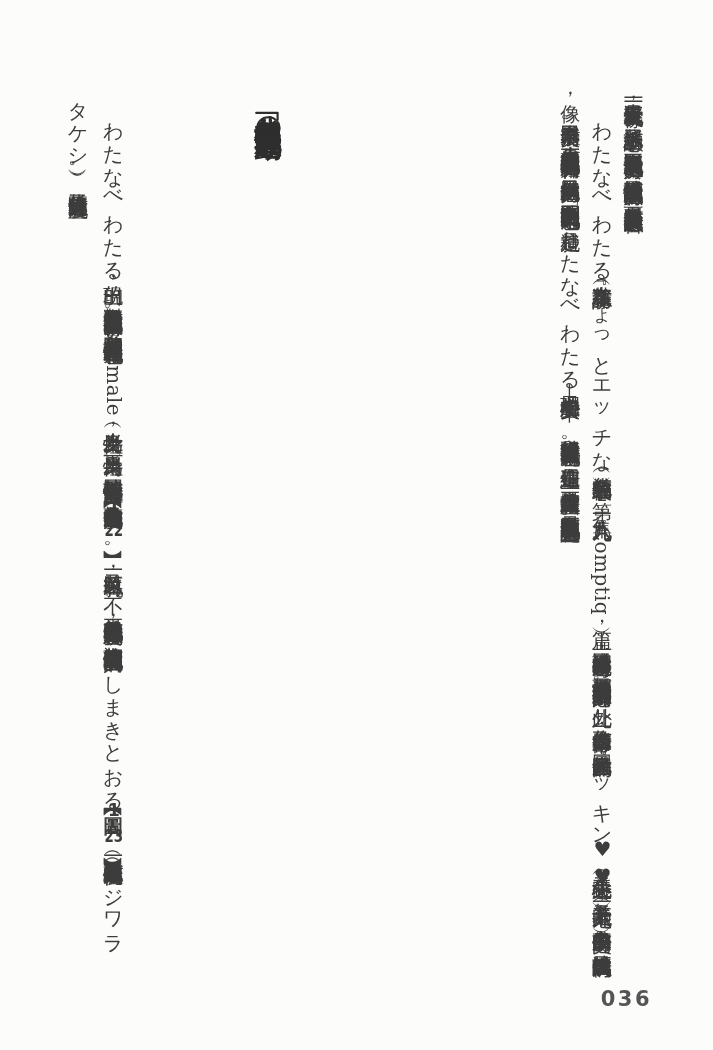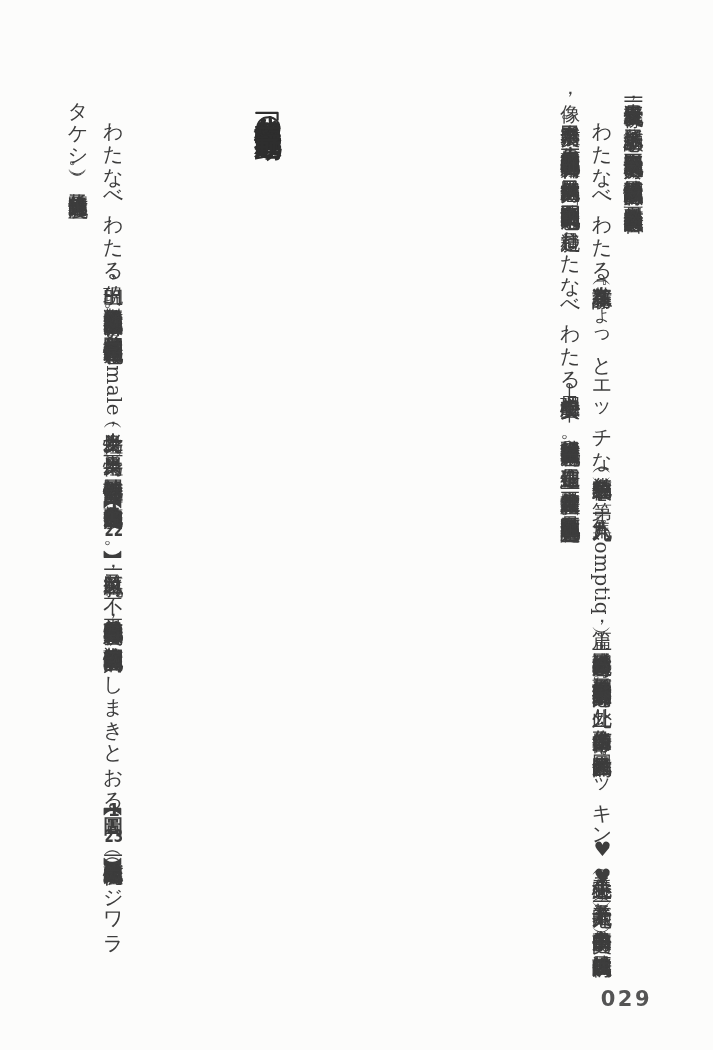--- a/index.html
+++ b/index.html
@@ -81,15 +81,15 @@
     <p class="vtext">一次看見金髮巨乳女優一樣，抓住了眾多讀者的心。不過跟金髮巨乳女優不同的地方在於，擄獲男性讀者的不是性感成熟的身材，而是這種身材跟童顏美少女角色的融合。</p>
     <p class="vtext indent">わたなべわたる在某次雜誌專訪（『ちょっとエッチな福袋（有點色色的福袋）　第<span class="tcy">2</span>集』一九八九，Comptiq篇）上，講述影響了自己的漫畫角色時，便提到了海老原武司的『真知子老師』系列中的真知子老師。此外，作者自己的第一部單行本，同時也是大人氣作品的『ドッキン♥美奈子先生（心跳♥美奈子老師）』（一九八七，白夜書房）中的美奈子老師，據說便是以當時的人氣偶像，本田美奈子為雛形。作者大概是想融合真知子老師的巨乳和包容一切的肉體與精神，以及日本當紅偶像的魅力，創造出不同於金髮巨乳的「老師角色」吧？這就是わたなべわたる心目中理想的美少女——乳房獲得解放後才得以實現的童顏巨乳角色。在這個延長線上，身體更加維持在蘿莉體型，只有胸部巨乳化的「巨乳蘿莉」也隨之誕生。</p>
   </section>
 
   <h2 class="vheading">八〇年代後期的「巨乳解放運動」</h2>
 
   <section class="vblock left">
     <p class="vtext indent">わたなべわたる的出現，對後來登場的另兩位成人漫畫家造成了極大的影響。那就是開拓了外國人體型之壓倒性巨乳角色和shemale（上半身為女性，下半身為男性）、扶他（同時擁有男性性器官的女性）、熟女角色等道路的北御牧慶<span class="figref">【圖<span class="tcy">1</span>-<span class="tcy">22</span>】</span>。以及第一位將巨乳，不、是更超前時代的爆乳概念帶入青春戀愛喜劇，論超越人智的壓倒性巨乳無人可出其右的にしまきとおる<span class="figref">【圖<span class="tcy">1</span>-<span class="tcy">23</span>】</span>（在一般向雜誌上的筆名是梶原恒明（カジワラタケシ））。收錄了這兩人作品的巨乳漫畫</p>
   </section>
 
-  <div class="page-number">029</div>
+  <div class="page-number">036</div>
 
 </div>
 
 </body></html>

